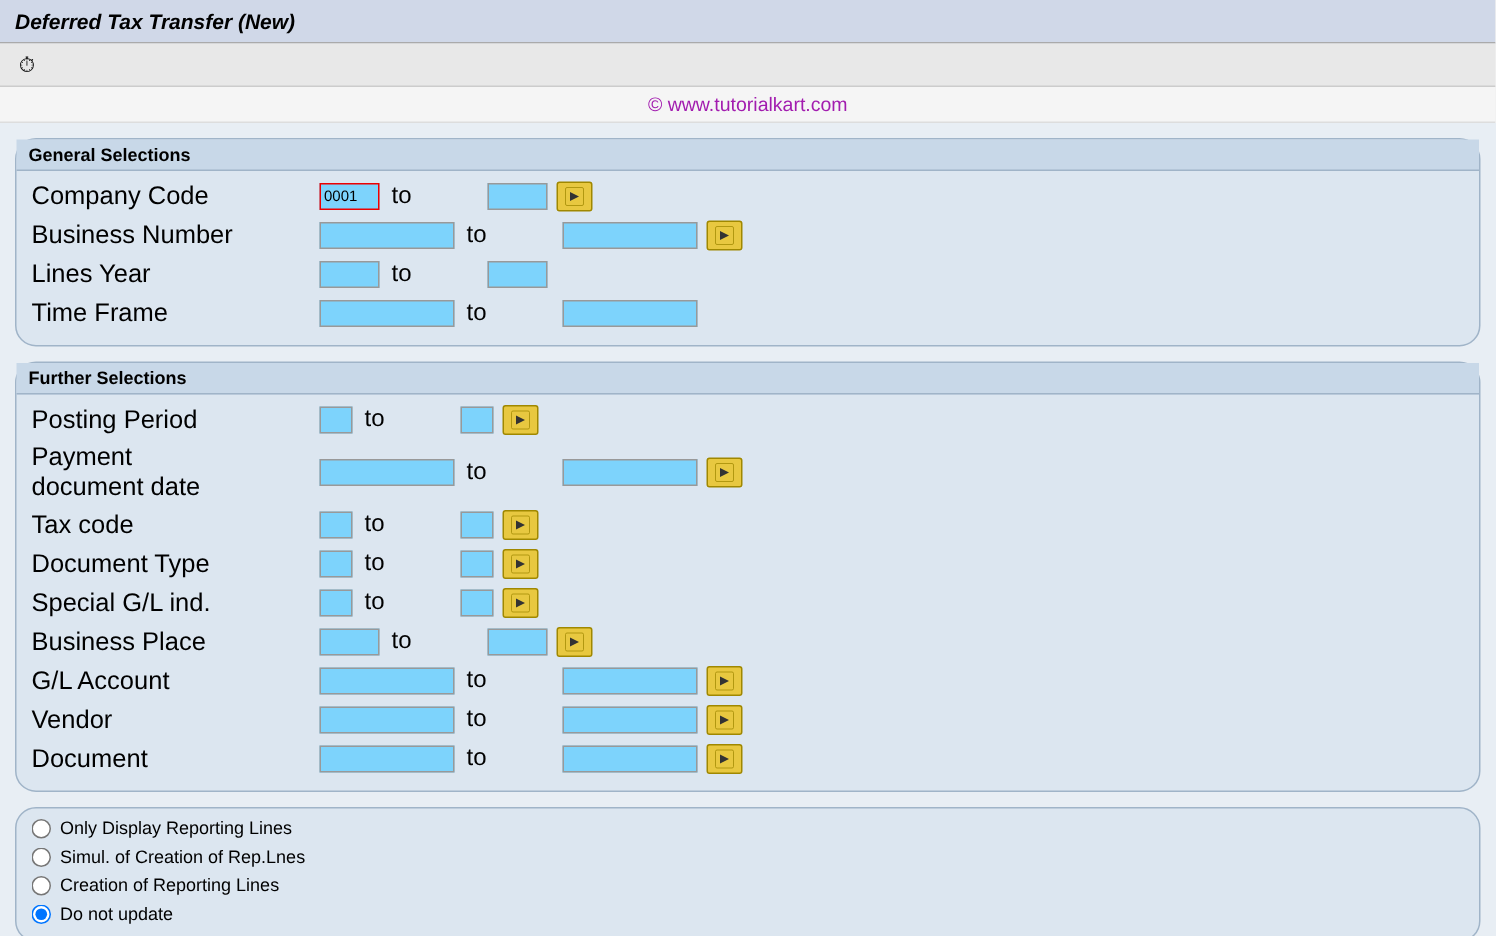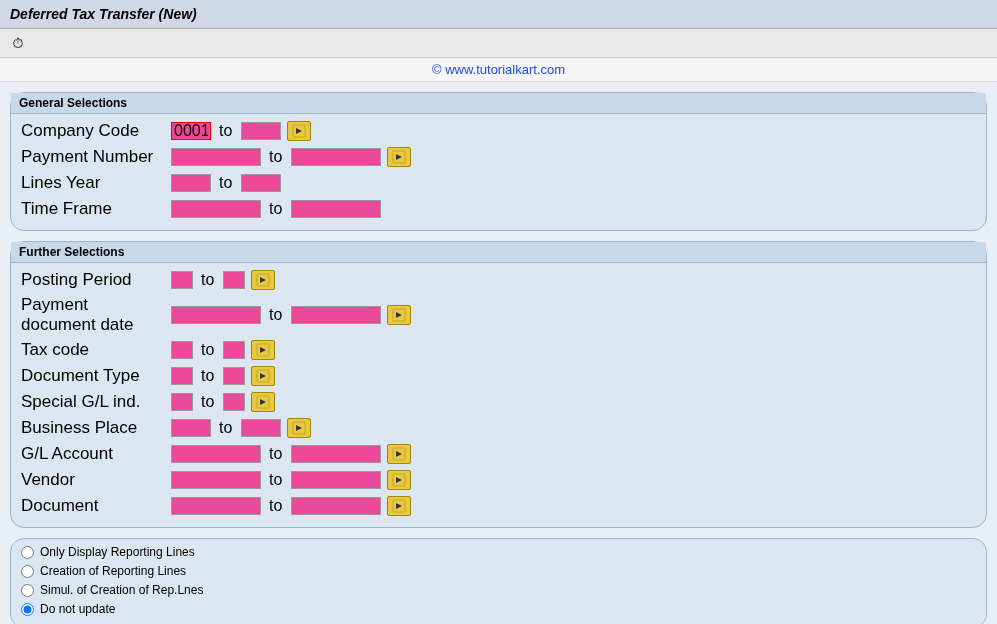--- a/index.html
+++ b/index.html
@@ -22,21 +22,21 @@
       padding: 4px 8px;
       border-bottom: 1px solid #ccc;
       display: flex;
       align-items: center;
       gap: 6px;
     }
     .watermark-bar {
       background: #f5f5f5;
       text-align: center;
       padding: 4px;
-      color: #1d4ed8;
+      color: #a21caf;
       font-size: 13px;
       border-bottom: 1px solid #ddd;
     }
     .main-content {
       background: #e8eef4;
       padding: 10px;
       height: calc(100vh - 80px);
       overflow-y: auto;
     }
     .section {
@@ -62,24 +62,25 @@
       min-height: 22px;
     }
     .form-label {
       width: 150px;
       min-width: 150px;
       font-size: 17px;
       padding-right: 6px;
     }
     .form-input {
       border: 1px solid #999;
-      background: #ec4899;
+      background: #7dd3fc;
       height: 18px;
-      font-size: 16px;
+      font-size: 10px;
       padding: 0 2px;
+      margin-left: 42px;
     }
     .form-input.small { width: 40px; }
     .form-input.medium { width: 90px; }
     .form-input.highlighted {
       border: 1px solid #e00;
     }
     .to-label {
       margin: 0 8px;
       font-size: 16px;
       min-width: 14px;
@@ -149,21 +150,21 @@
         <input class="form-input small" type="text" value="" style="">
         <div class="arrow-btn">
           <svg viewBox="0 0 14 14" fill="none" xmlns="http://www.w3.org/2000/svg">
             <rect x="1" y="1" width="12" height="12" rx="1" fill="#e8c840" stroke="#a08800" stroke-width="0.5"></rect>
             <polygon points="4,4 10,7 4,10" fill="#333"></polygon>
           </svg>
         </div>
       </div>
 
       <div class="form-row">
-        <span class="form-label">Payment Number</span>
+        <span class="form-label">Business Number</span>
         <input class="form-input medium" type="text" value="" style="">
         <span class="to-label">to</span>
         <input class="form-input medium" type="text" value="" style="">
         <div class="arrow-btn">
           <svg viewBox="0 0 14 14" fill="none" xmlns="http://www.w3.org/2000/svg">
             <rect x="1" y="1" width="12" height="12" rx="1" fill="#e8c840" stroke="#a08800" stroke-width="0.5"></rect>
             <polygon points="4,4 10,7 4,10" fill="#333"></polygon>
           </svg>
         </div>
       </div>
@@ -312,26 +313,26 @@
   <div class="section">
     <div class="radio-group">
 
       <div class="radio-row">
         <input type="radio" name="type-of-run" style="">
         <span>Only Display Reporting Lines</span>
       </div>
 
       <div class="radio-row">
         <input type="radio" name="type-of-run" style="">
-        <span>Creation of Reporting Lines</span>
+        <span>Simul. of Creation of Rep.Lnes</span>
       </div>
 
       <div class="radio-row">
         <input type="radio" name="type-of-run" style="">
-        <span>Simul. of Creation of Rep.Lnes</span>
+        <span>Creation of Reporting Lines</span>
       </div>
 
       <div class="radio-row">
         <input type="radio" name="type-of-run" checked="" style="">
         <span>Do not update</span>
       </div>
 
     </div>
   </div>
 

